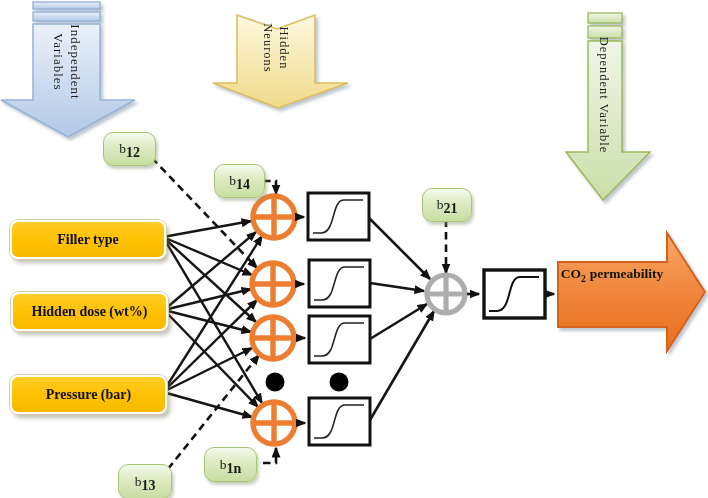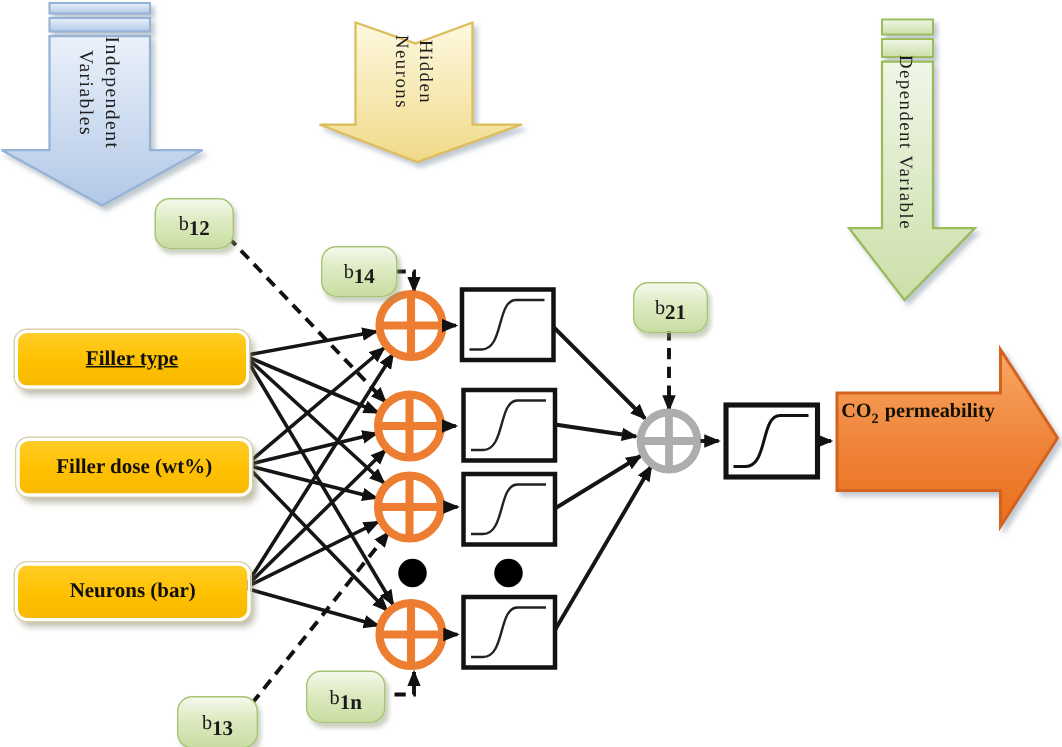--- a/index.html
+++ b/index.html
@@ -196,28 +196,28 @@
     <div>Variables</div>
   </div>
   <div class="vlabel" style="left:240px;top:32px;width:72px;height:32px;font-size:12.5px;line-height:16px;">
     <div>Hidden</div>
     <div>Neurons</div>
   </div>
   <div class="vlabel" style="left:544px;top:87px;width:120px;height:16px;font-size:12.5px;line-height:16px;">
     <div>Dependent Variable</div>
   </div>
 
-  <div class="inbox" style="left:10px;top:220px;width:152px;height:35px;text-decoration:underline;">
+  <div class="inbox" style="left:10px;top:220px;width:152px;height:35px;">
     <span>Filler type</span>
   </div>
   <div class="inbox" style="left:11px;top:292px;width:153px;height:35px;">
-    <span>Filler dose (wt%)</span>
+    <span>Hidden dose (wt%)</span>
   </div>
   <div class="inbox" style="left:10px;top:375px;width:153px;height:35px;">
-    <span>Neurons (bar)</span>
+    <span>Pressure (bar)</span>
   </div>
 
   <div class="bias" style="left:103px;top:132px;width:51px;height:32px;">
     <span><span>b</span><sub>12</sub></span>
   </div>
   <div class="bias" style="left:214px;top:164px;width:49px;height:32px;">
     <span><span>b</span><sub>14</sub></span>
   </div>
   <div class="bias" style="left:422px;top:188px;width:48px;height:32px;">
     <span><span>b</span><sub>21</sub></span>

